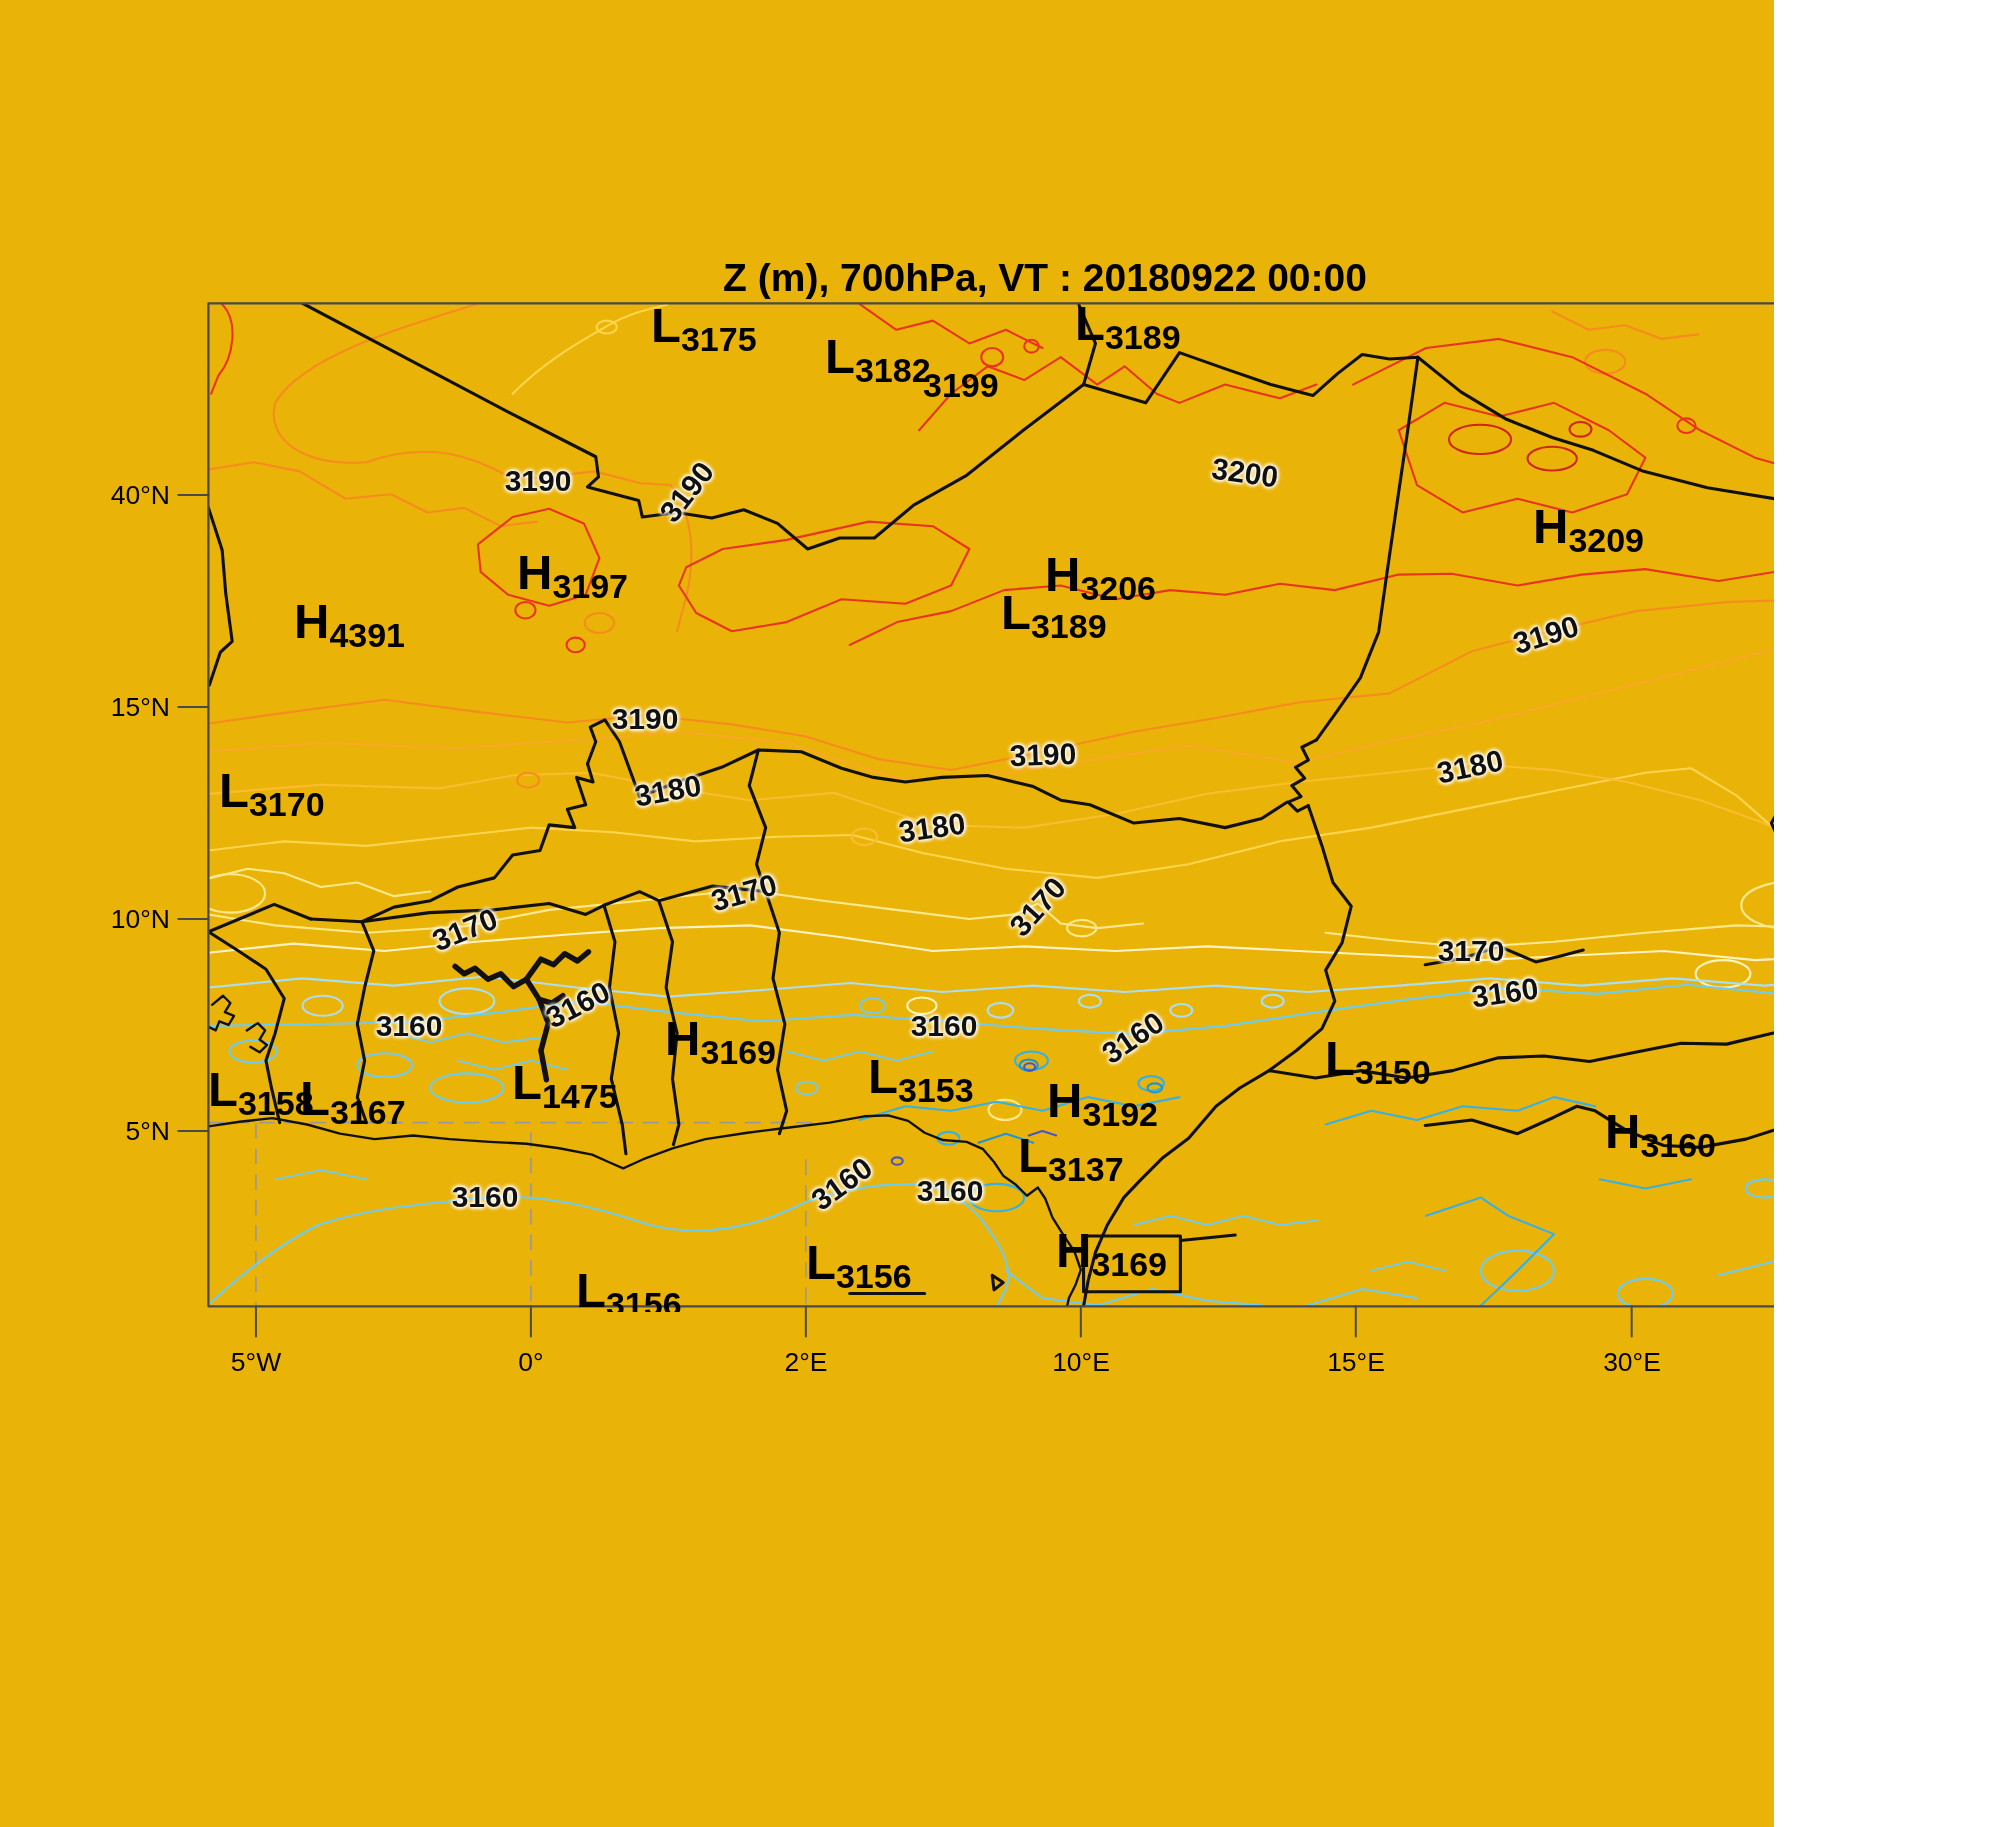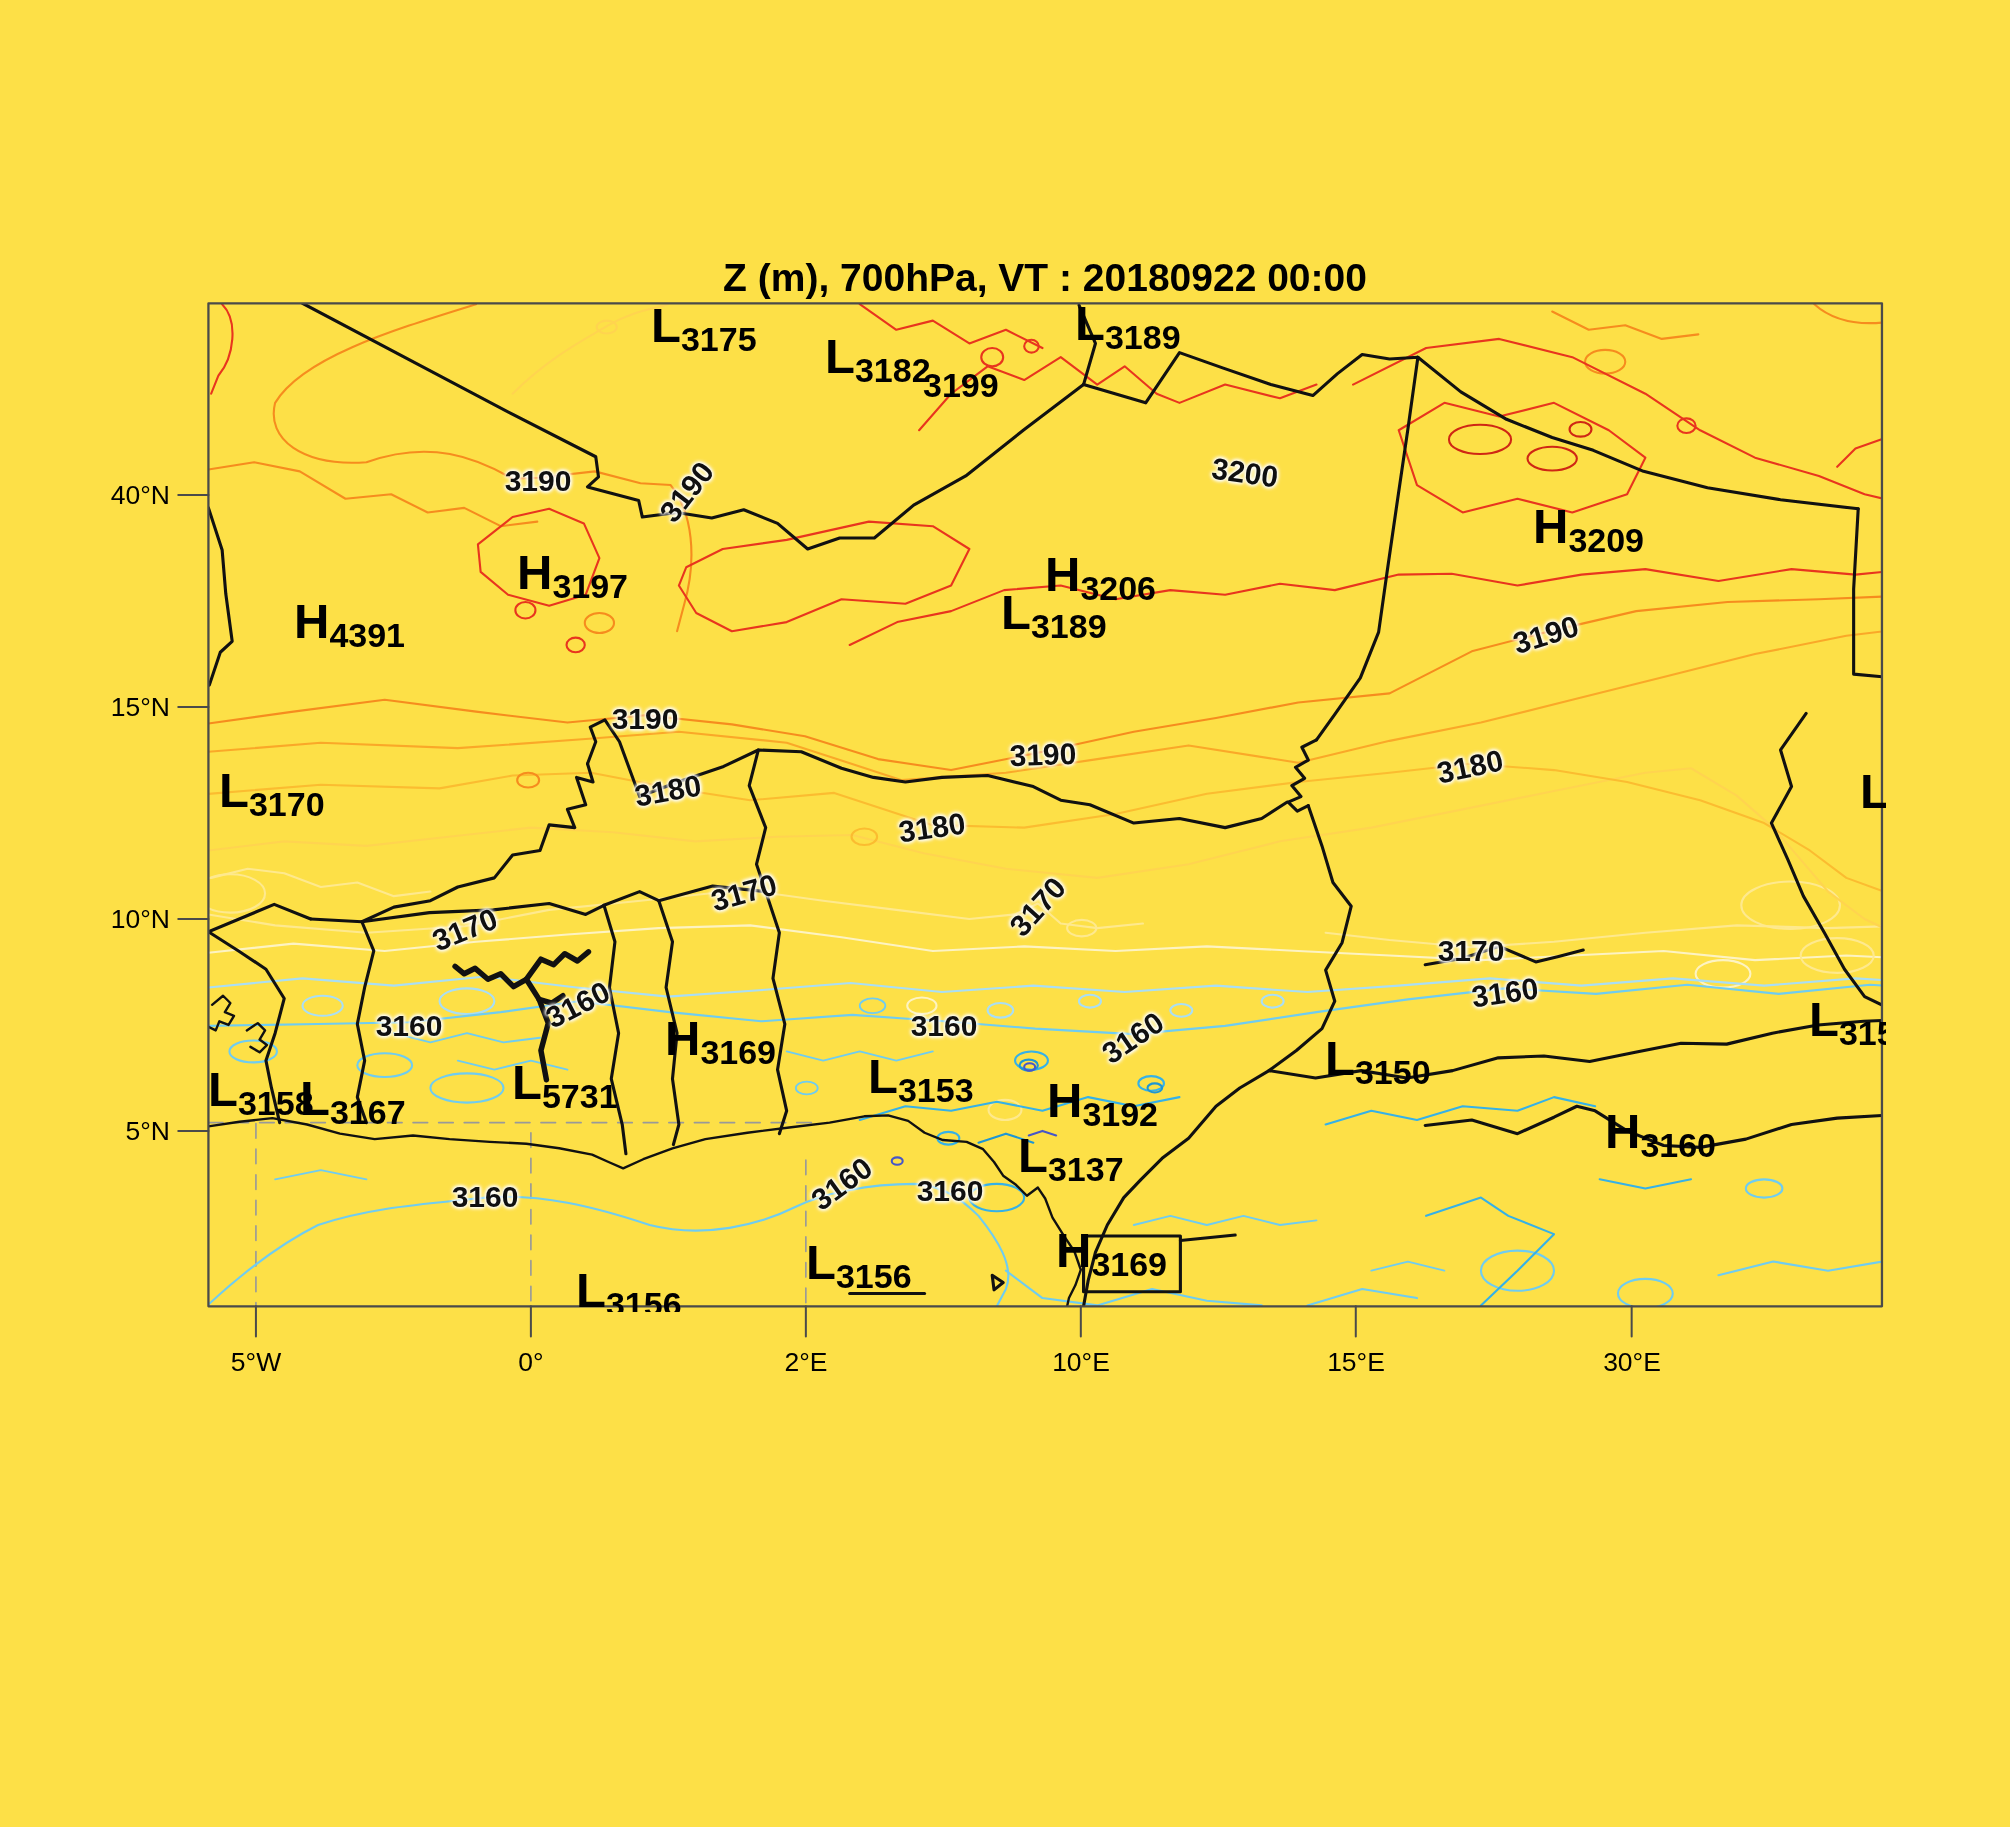--- a/index.html
+++ b/index.html
@@ -1,16 +1,16 @@
 <!DOCTYPE html>
 <html style="--red: #e8351e; --dark_red: #cf2714; --orange: #f68c1e; --light_orange: #faa828; --amber: #fbbc30; --yellow: #ffd44f; --light_yellow: #fee98e; --pale_yellow: #fdf3c2; --pale_blue: #a9def5; --light_blue: #6fccf1; --blue: #35b1e8; --deep_blue: #1e96d4; --indigo: #4656c8;font-size:14.6px"><head>
 <meta charset="utf-8">
 <style>
   html,body{margin:0;padding:0;background:#fff;}
-  .stage{position:relative;width:2010px;height:1827px;background:#fde047;overflow:hidden;
+  .stage{position:relative;width:1774px;height:1827px;background:#eab308;overflow:hidden;
          font-family:"Liberation Sans","DejaVu Sans",sans-serif;color:#000;}
   .plot-title{position:absolute;left:208px;top:256px;width:1674px;text-align:center;
               font-size:39px;font-weight:700;letter-spacing:0px;}
   svg.map{position:absolute;left:0;top:0;}
   svg.map path, svg.map line, svg.map rect{fill:none;stroke-linejoin:round;stroke-linecap:round;}
   .lvl3200d{stroke:var(--dark_red);}
   .lvl3200{stroke:var(--red);}
   .lvl3190{stroke:var(--orange);}
   .lvl3185{stroke:var(--light_orange);}
   .lvl3180{stroke:var(--amber);}
@@ -281,21 +281,21 @@
       <div class="ext" style="left: 868px; top: 1058px;">
         <span class="g">L</span>
         <span class="s">3153</span>
       </div>
       <div class="ext" style="left: 1325px; top: 1040px;">
         <span class="g">L</span>
         <span class="s">3150</span>
       </div>
       <div class="ext" style="left: 512px; top: 1064px;">
         <span class="g">L</span>
-        <span class="s">5731</span>
+        <span class="s">1475</span>
       </div>
       <div class="ext" style="left: 208px; top: 1071px;">
         <span class="g">L</span>
         <span class="s">3158</span>
       </div>
       <div class="ext" style="left: 300px; top: 1080px;">
         <span class="g">L</span>
         <span class="s">3167</span>
       </div>
       <div class="ext" style="left: 1047px; top: 1082px;">

